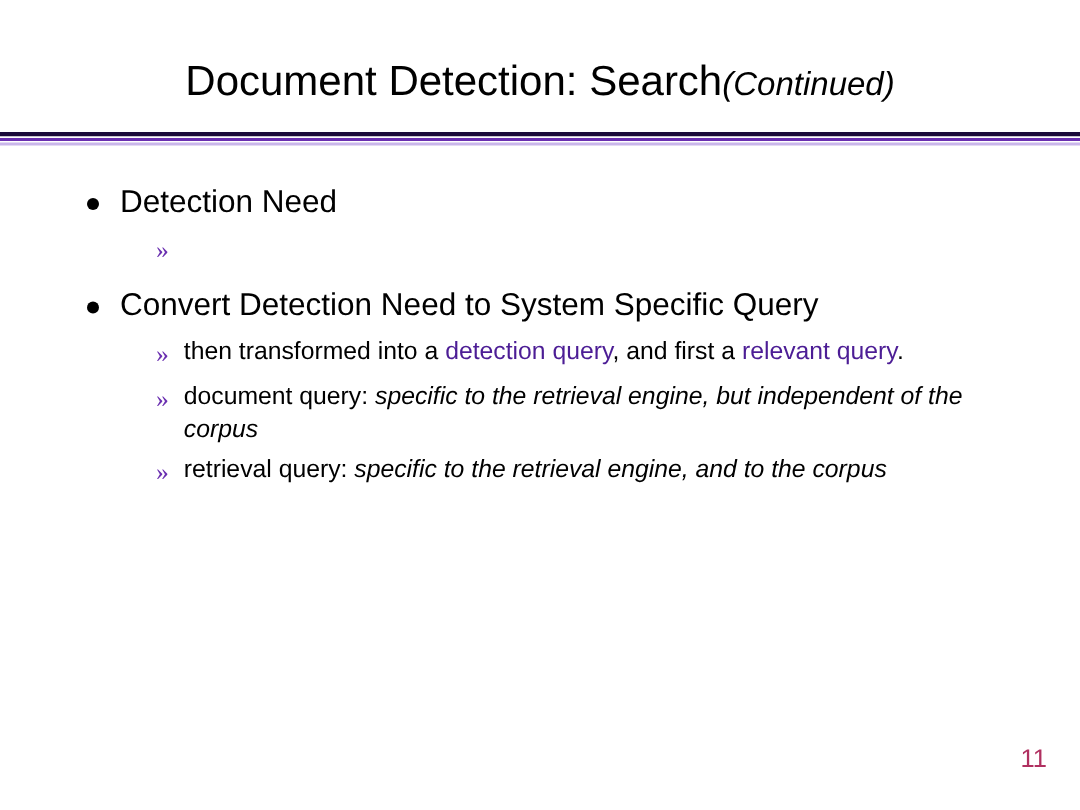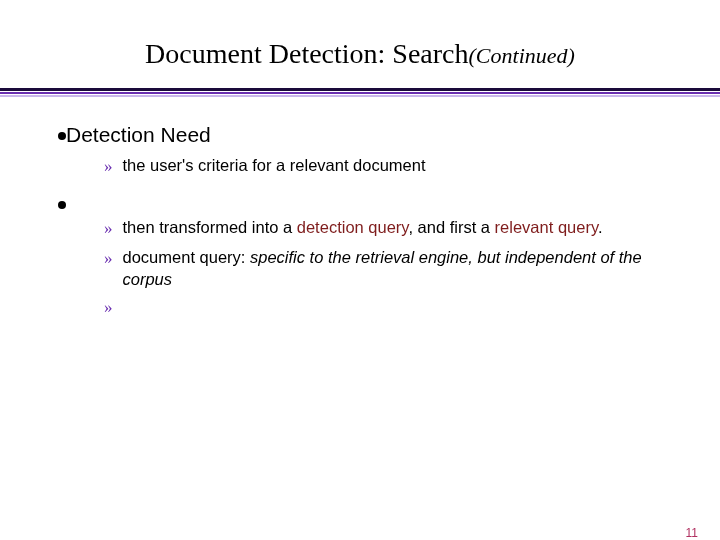--- a/index.html
+++ b/index.html
@@ -5,21 +5,21 @@
   * { margin: 0; padding: 0; box-sizing: border-box; }
   body {
     width: 720px;
     height: 540px;
     background: #fff;
     font-family: Arial, Helvetica, sans-serif;
     position: relative;
     overflow: hidden;
   }
   .title {
-    font-family: Liberation Serif, serif;
+    font-family: Liberation Sans, sans-serif;
     font-size: 28px;
     color: #000;
     text-align: center;
     padding-top: 38px;
     padding-bottom: 18px;
   }
   .title .cont {
     font-style: italic;
     font-size: 22px;
   }
@@ -40,21 +40,21 @@
 
   .content {
     padding: 26px 48px 0 58px;
   }
   .lvl1 {
     margin-bottom: 8px;
   }
   .lvl1-row {
     display: flex;
     align-items: flex-start;
-    gap: 0;
+    gap: 14px;
     font-size: 21px;
     color: #000;
     margin-bottom: 8px;
   }
   .dot-bullet {
     width: 8px;
     height: 8px;
     border-radius: 50%;
     background: #000;
     flex: 0 0 auto;
@@ -74,30 +74,30 @@
     margin-bottom: 6px;
   }
   .raquo {
     color: #6a2fb0;
     font-family: "Times New Roman", serif;
     font-size: 17px;
     flex: 0 0 auto;
     margin-top: 1px;
   }
   .em-dark {
-    color: #7f1d1d;
+    color: #4c1d95;
   }
   .italic { font-style: italic; }
 
   .page-num {
     position: absolute;
     right: 22px;
-    bottom: 0;
+    bottom: 24px;
     color: #b03060;
-    font-size: 12px;
+    font-size: 17px;
     font-family: Arial, sans-serif;
   }
 </style>
 </head>
 <body>
 
 <div class="title">
   <span>Document Detection: Search</span><span class="cont">(Continued)</span>
 </div>
 
@@ -112,43 +112,46 @@
 <div class="content">
 
   <div class="lvl1">
     <div class="lvl1-row">
       <span class="dot-bullet"></span>
       <span>Detection Need</span>
     </div>
     <div class="sublist">
       <div class="lvl2-row">
         <span class="raquo">»</span>
-        <span>the user's criteria for a relevant document</span>
       </div>
     </div>
   </div>
 
   <div class="lvl1">
     <div class="lvl1-row">
       <span class="dot-bullet"></span>
+      <span>Convert Detection Need to System Specific Query</span>
     </div>
     <div class="sublist">
       <div class="lvl2-row">
         <span class="raquo">»</span>
         <span>
           <span>then transformed into a </span><span class="em-dark">detection query</span><span>, and first a </span><span class="em-dark">relevant query</span><span>.</span>
         </span>
       </div>
       <div class="lvl2-row">
         <span class="raquo">»</span>
         <span>
           <span>document query: </span><span class="italic">specific to the retrieval engine, but independent of the corpus</span>
         </span>
       </div>
       <div class="lvl2-row">
         <span class="raquo">»</span>
+        <span>
+          <span>retrieval query: </span><span class="italic">specific to the retrieval engine, and to the corpus</span>
+        </span>
       </div>
     </div>
   </div>
 
 </div>
 
 <div class="page-num">11</div>
 
 </body></html>

